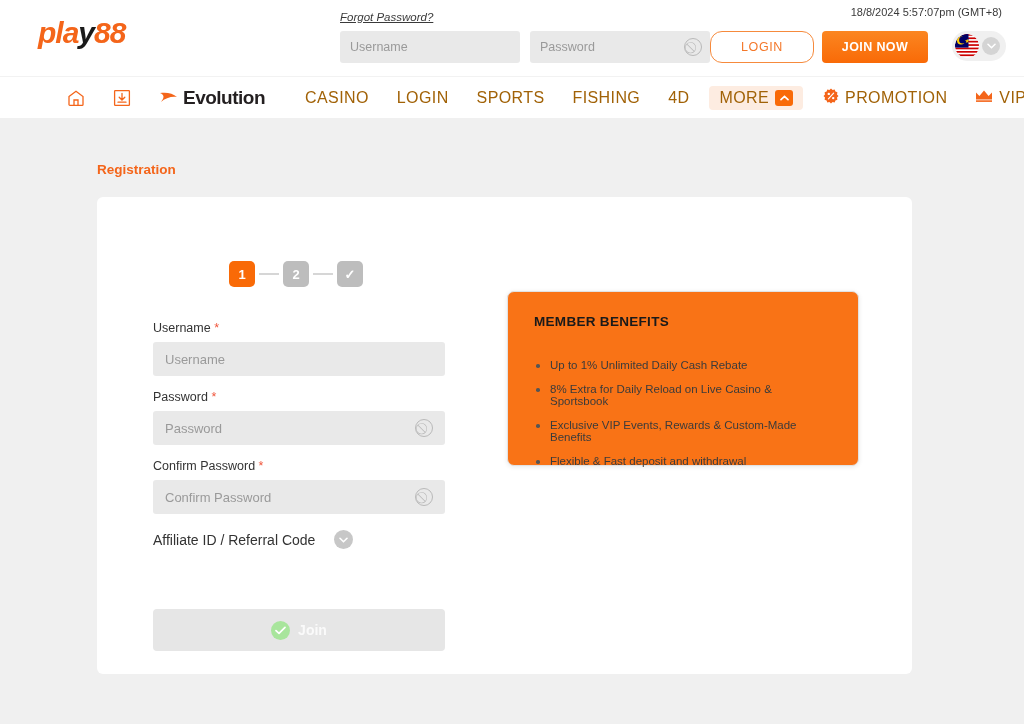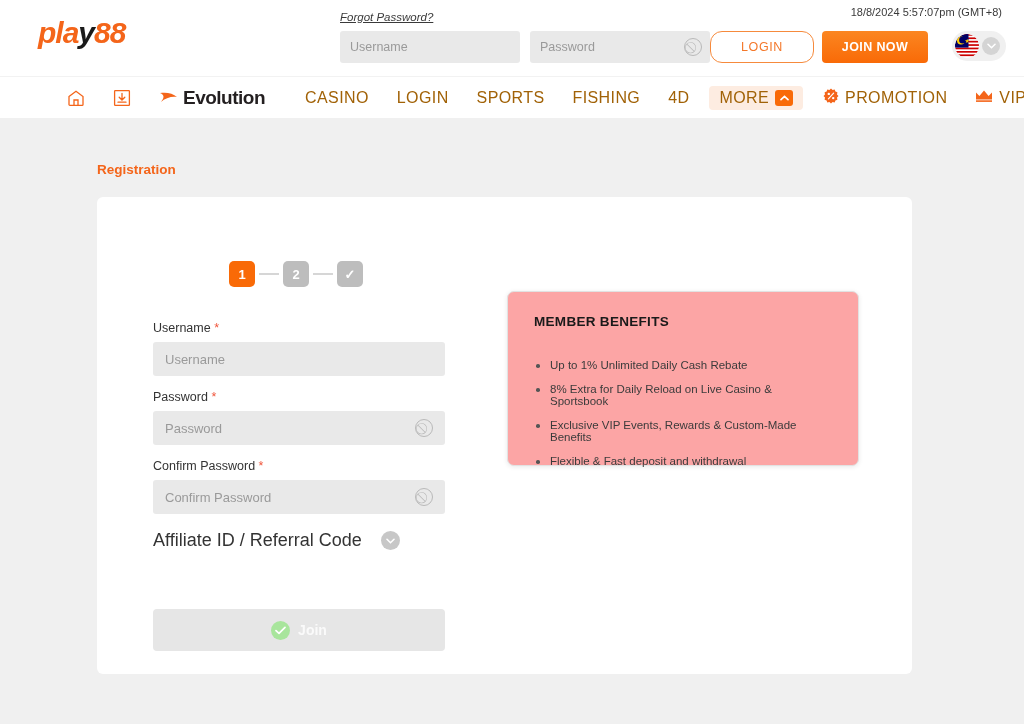--- a/index.html
+++ b/index.html
@@ -155,21 +155,21 @@
     width: 292px; height: 34px; background: #e9e9e9;
     border: none; border-radius: 3px; padding: 0 12px;
     font-size: 13px; color: #555; margin-bottom: 14px;
     font-family: "Liberation Sans", sans-serif;
   }
   .field-input::placeholder { color: #9a9a9a; }
   .field-wrap { position: relative; }
   .field-wrap .eye { top: 8px; right: 12px; }
   .affiliate {
     display: flex; align-items: center; gap: 19px;
-    font-size: 18px; color: #333; margin-top: 2px; cursor: pointer;
+    font-size: 14px; color: #333; margin-top: 2px; cursor: pointer;
   }
   .aff-chev {
     width: 19px; height: 19px; border-radius: 50%;
     background: #c7c7c7; display: flex;
     align-items: center; justify-content: center;
   }
   .btn-submit {
     position: absolute; left: 56px; top: 412px;
     width: 292px; height: 42px; border: none; border-radius: 4px;
     background: #e6e6e6; color: #fafafa;
@@ -180,21 +180,21 @@
   .check-circle {
     width: 19px; height: 19px; border-radius: 50%;
     background: #a8e59c; display: flex;
     align-items: center; justify-content: center;
   }
 
   
   .benefits {
     position: absolute; left: 410px; top: 94px;
     width: 352px; height: 175px;
-    background: #fca5a5; border: 1px solid #e2e2e2;
+    background: #f97316; border: 1px solid #e2e2e2;
     border-radius: 7px; box-shadow: 0 1px 5px rgba(0,0,0,.09);
     padding: 22px 26px;
   }
   .benefits-title {
     font-size: 13.5px; font-weight: bold; color: #1a1a1a;
     letter-spacing: .3px; margin-bottom: 30px;
   }
   .benefits ul { list-style: none; }
   .benefits li {
     font-size: 11.5px; color: #3b3b3b;

